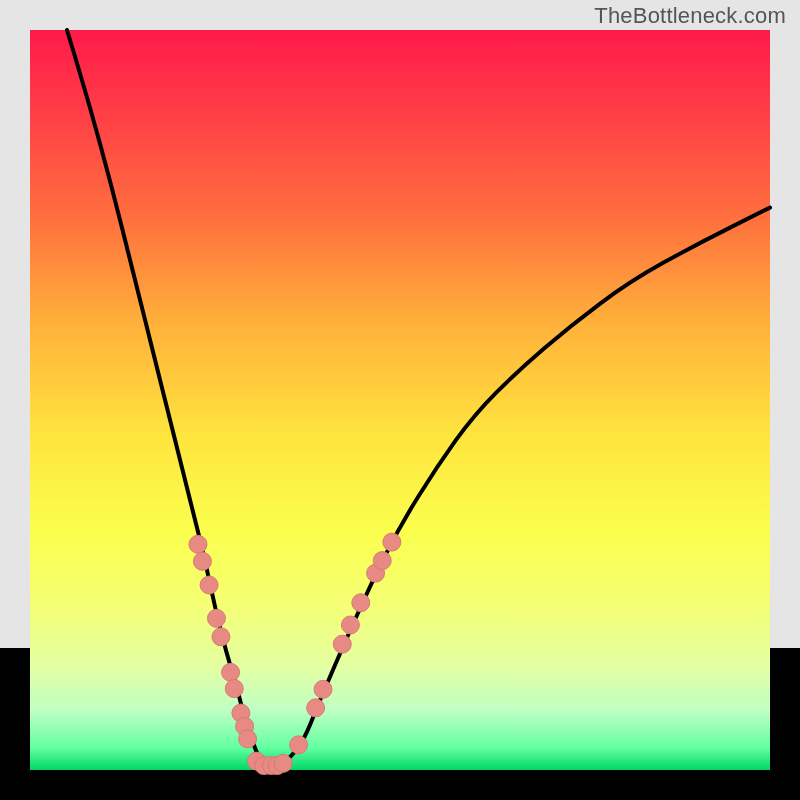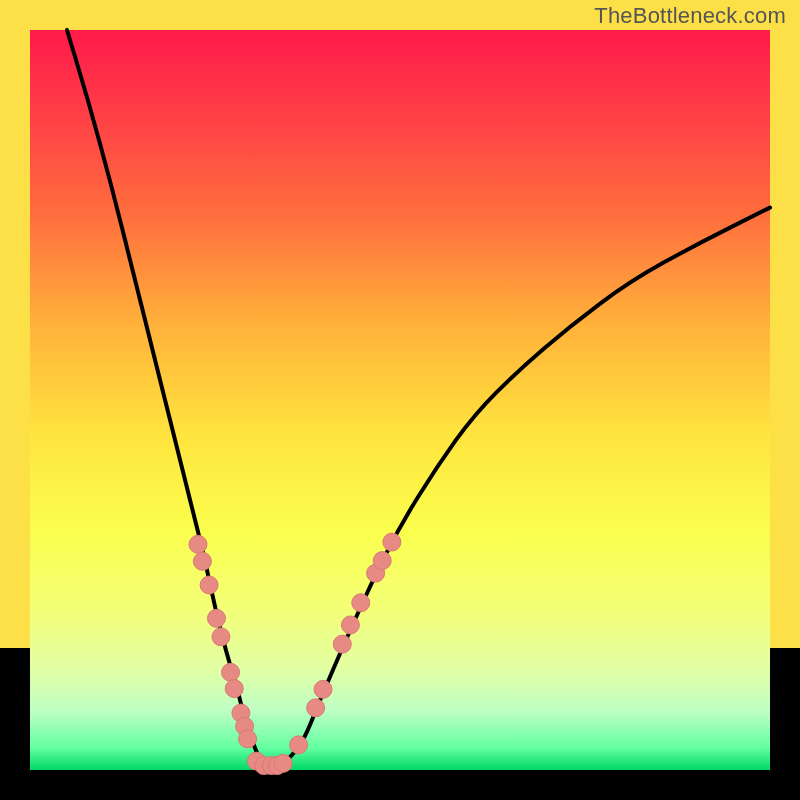--- a/index.html
+++ b/index.html
@@ -10,21 +10,21 @@
     overflow: hidden;
     background: #000;
     font-family: Arial, Helvetica, sans-serif;
   }
   .frame {
     position: absolute;
     top: 0;
     left: 0;
     width: 800px;
     height: 648px;
-    background: #fde047;
+    background: #e5e5e5;
   }
   .plot-area {
     position: absolute;
     top: 30px;
     left: 30px;
     width: 740px;
     height: 740px;
     background: linear-gradient(to bottom,
       #ff1a4a 0%,
       #ff3a47 10%,

